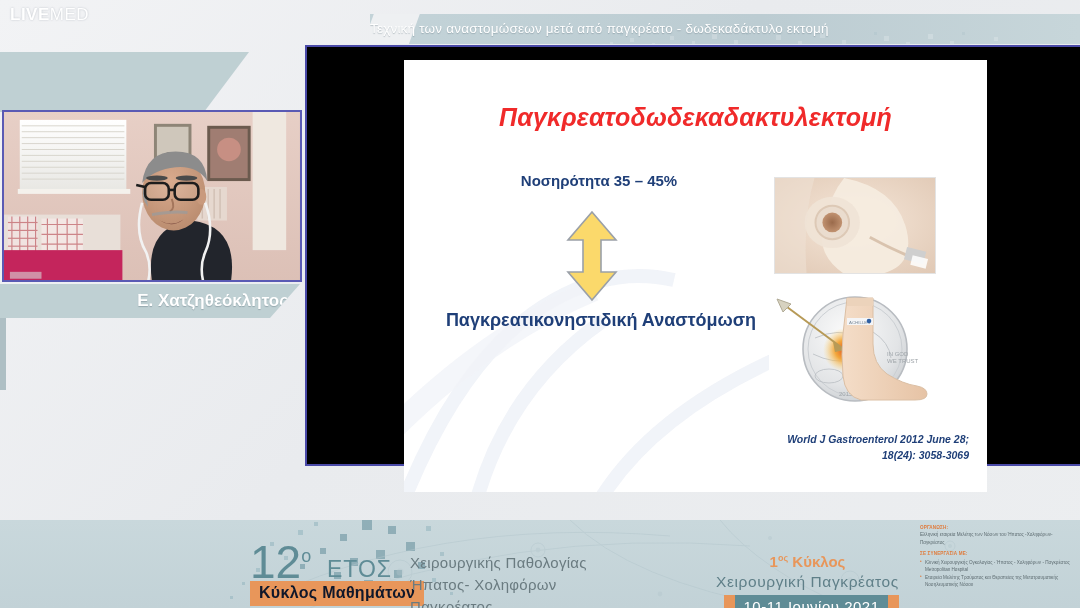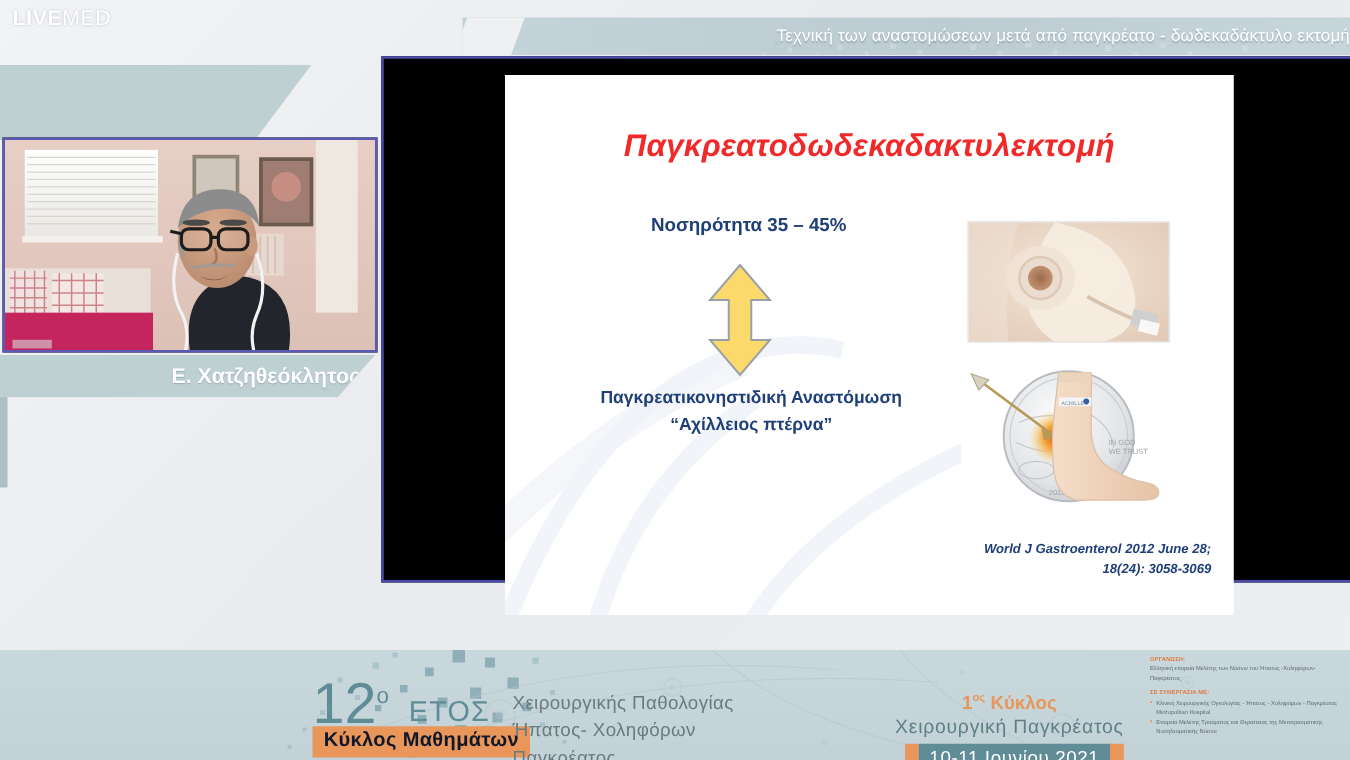--- a/index.html
+++ b/index.html
@@ -35,21 +35,21 @@
     
     content:""; position:absolute; left:-2px; top:-5px; width:46px; height:42px;
     background:#eef0f2; transform:skewX(-20deg);
   }
   #title-banner .dots {
     position:absolute; right:60px; bottom:-6px; width:420px; height:22px;
     opacity:.35;
   }
   #title-text {
     position:absolute; left:0; right:0; top:0; height:30px;
-    line-height:30px; text-align:right;
+    line-height:30px; text-align:left;
     color:#ffffff; font-size:13.5px; letter-spacing:.2px;
     text-shadow:0 1px 1px rgba(90,110,120,.35);
   }
   #speaker-shape2 {
     position:absolute; left:0; top:52px; width:300px; height:60px;
     background:#bfd0d3;
     clip-path:polygon(0 0, 83% 0, 68% 100%, 0 100%);
     z-index:10;
   }
   #video-frame {
@@ -90,21 +90,21 @@
     color:#f02a2a; font-size:25px; font-style:italic; font-weight:bold;
     letter-spacing:.2px;
   }
   #morb-text {
     position:absolute; left:30px; top:112px; width:330px; text-align:center;
     color:#1f3f78; font-size:15px; font-weight:bold;
   }
   #arrow { position:absolute; left:160px; top:150px; width:56px; height:92px; }
   #anast-text {
     position:absolute; left:12px; top:247px; width:370px; text-align:center;
-    color:#1f3f78; font-size:14px; line-height:1.55; font-weight:bold;
+    color:#1f3f78; font-size:18px; line-height:1.55; font-weight:bold;
   }
   #photo-top {
     position:absolute; left:370px; top:117px; width:162px; height:97px;
     border:1px solid #e3e3e3; overflow:hidden; background:#f2e6dc;
   }
   #photo-bottom {
     position:absolute; left:365px; top:232px; width:172px; height:113px;
     overflow:hidden; background:#ffffff;
   }
   #citation {
@@ -352,21 +352,20 @@
       <div id="slide-title">Παγκρεατοδωδεκαδακτυλεκτομή</div>
 
       <div id="morb-text">Νοσηρότητα 35 – 45%</div>
 
       <svg id="arrow" viewBox="0 0 56 92">
         <polygon points="28,2 52,30 37,30 37,62 52,62 28,90 4,62 19,62 19,30 4,30" fill="#fbd96b" stroke="#9aa0a8" stroke-width="1.6"></polygon>
       </svg>
 
       <div id="anast-text">
         <div>Παγκρεατικονηστιδική Αναστόμωση</div>
-        <div>“Αχίλλειος πτέρνα”</div>
       </div>
 
       <div id="photo-top">
         <svg viewBox="0 0 162 97" preserveAspectRatio="none">
           <defs>
             <radialGradient id="skin1" cx="50%" cy="45%" r="75%">
               <stop offset="0%" stop-color="#f5e6d8"></stop>
                 <stop offset="100%" stop-color="#e0c8b4"></stop>
             </radialGradient>
             <radialGradient id="stoma" cx="50%" cy="50%" r="60%">

